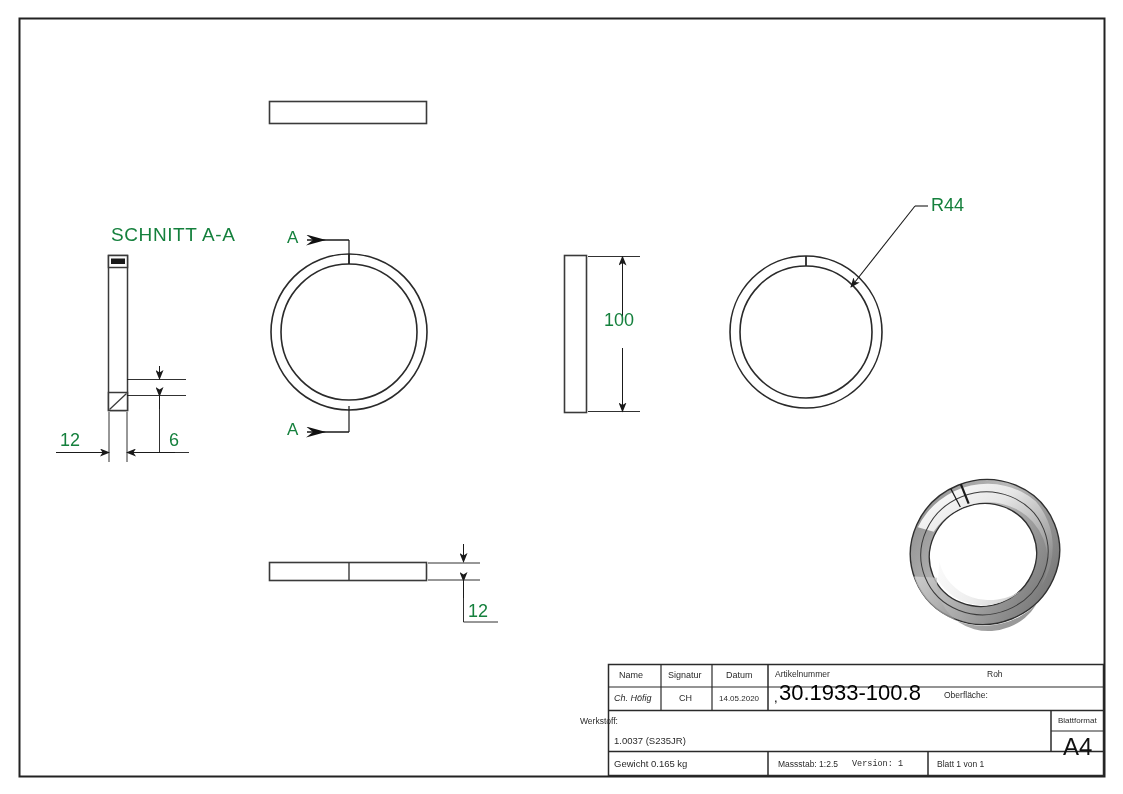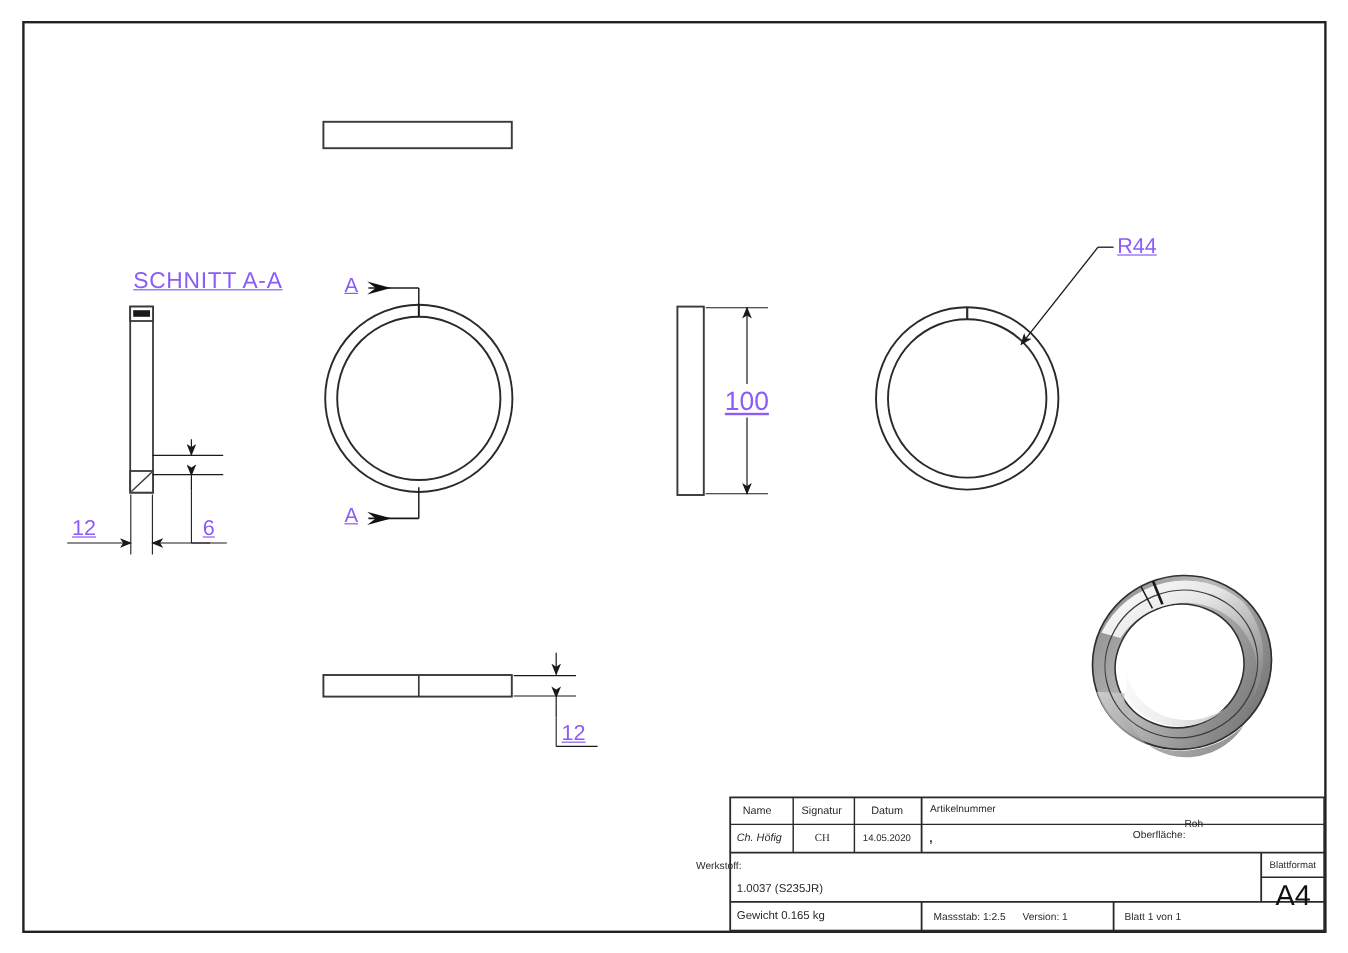--- a/index.html
+++ b/index.html
@@ -2,21 +2,21 @@
 <html><head>
 <meta charset="utf-8">
 <style>
   html,body{margin:0;padding:0;background:#ffffff;}
   body{
     width:1123px;height:794px;position:relative;overflow:hidden;
     font-family:"Liberation Sans", sans-serif;color:#000;
   }
   #sheet{position:absolute;left:0;top:0;width:1123px;height:794px;}
   .svgroot{position:absolute;left:0;top:0;}
-  .lbl{position:absolute;white-space:nowrap;font-family:"Liberation Sans",sans-serif;color:#8b5cf6;text-decoration:underline;}
+  .lbl{position:absolute;white-space:nowrap;font-family:"Liberation Sans",sans-serif;color:#15803d;}
   .tb-txt{position:absolute;white-space:nowrap;font-family:"Liberation Sans",sans-serif;color:#2a2a2a;}
 </style>
 </head>
 <body>
 
 <div id="sheet">
 
   <svg class="svgroot" width="1123" height="794" viewBox="0 0 1123 794">
 
     <defs>
@@ -178,44 +178,45 @@
   <div class="lbl" style="left:74px;top:224px;font-size:19px;letter-spacing:0.6px;margin-left:37px;">SCHNITT A-A</div>
 
   <div class="lbl" style="left:287px;top:228px;font-size:17px;">A</div>
 
   <div class="lbl" style="left:287px;top:420px;font-size:17px;">A</div>
 
   <div class="lbl" style="left:60px;top:430px;font-size:18px;">12</div>
 
   <div class="lbl" style="left:169px;top:430px;font-size:18px;">6</div>
 
-  <div class="lbl" style="left:604px;top:322px;font-size:22px;">100</div>
+  <div class="lbl" style="left:604px;top:310px;font-size:18px;">100</div>
 
   <div class="lbl" style="left:931px;top:195px;font-size:18px;">R44</div>
 
   <div class="lbl" style="left:468px;top:601px;font-size:18px;">12</div>
 
   <div class="tb-txt" style="left:619px;top:670px;font-size:9px;">Name</div>
   <div class="tb-txt" style="left:668px;top:670px;font-size:9px;text-align:center;">Signatur</div>
   <div class="tb-txt" style="left:726px;top:670px;font-size:9px;">Datum</div>
 
   <div class="tb-txt" style="left:614px;top:693px;font-size:9px;font-style:italic;">Ch. Höfig</div>
-  <div class="tb-txt" style="left:679px;top:693px;font-size:9px;font-family:Liberation Serif, serif;">CH</div>
+  <div class="tb-txt" style="left:679px;top:693px;font-size:9px;">CH</div>
   <div class="tb-txt" style="left:719px;top:694px;font-size:8px;text-align:center;">14.05.2020</div>
 
   <div class="tb-txt" style="left:775px;top:669px;font-size:8.5px;">Artikelnummer</div>
   <div class="tb-txt" style="left:774px;top:690px;font-size:13px;color:#000;">,</div>
+  <div class="tb-txt" style="left:779px;top:680px;font-size:22px;color:#000;">30.1933-100.8</div>
 
   <div class="tb-txt" style="left:944px;top:669px;font-size:8.5px;margin-top:21px;">Oberfläche:</div>
-  <div class="tb-txt" style="left:987px;top:669px;font-size:8.5px;margin-top:12px;">Roh</div>
+  <div class="tb-txt" style="left:987px;top:669px;font-size:8.5px;">Roh</div>
 
   <div class="tb-txt" style="left:580px;top:716px;font-size:8.5px;">Werkstoff:</div>
   <div class="tb-txt" style="left:614px;top:735px;font-size:9.5px;">1.0037 (S235JR)</div>
 
   <div class="tb-txt" style="left:1058px;top:716px;font-size:8px;">Blattformat</div>
   <div class="tb-txt" style="left:1063px;top:733px;font-size:24px;color:#111;">A4</div>
 
   <div class="tb-txt" style="left:614px;top:758px;font-size:9.5px;">Gewicht 0.165 kg</div>
   <div class="tb-txt" style="left:778px;top:759px;font-size:8.5px;">Massstab: 1:2.5</div>
-  <div class="tb-txt" style="left:852px;top:759px;font-size:8.5px;">Version: 1</div>
+  <div class="tb-txt" style="left:852px;top:759px;font-size:8.5px;font-family:Liberation Mono, monospace;">Version: 1</div>
   <div class="tb-txt" style="left:937px;top:759px;font-size:8.5px;">Blatt 1 von 1</div>
 
 </div>
 
 </body></html>

